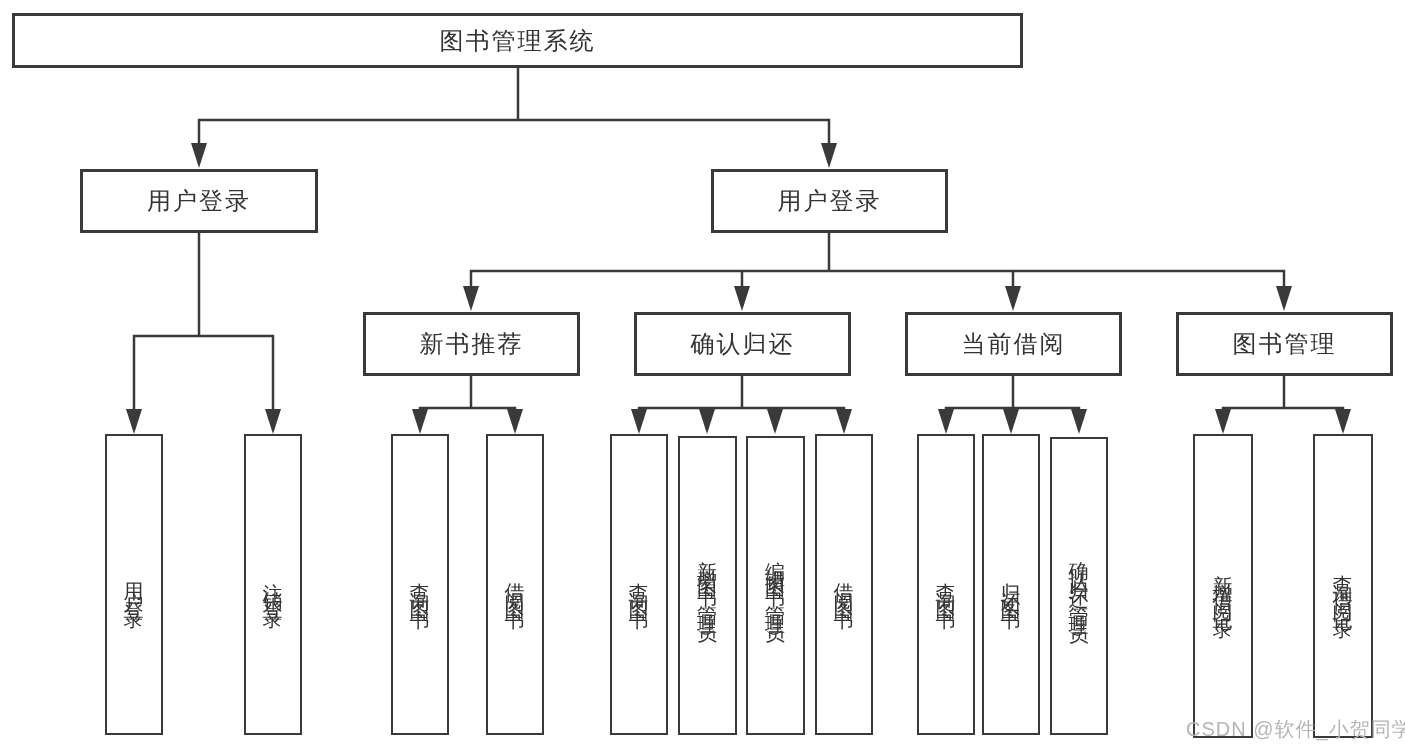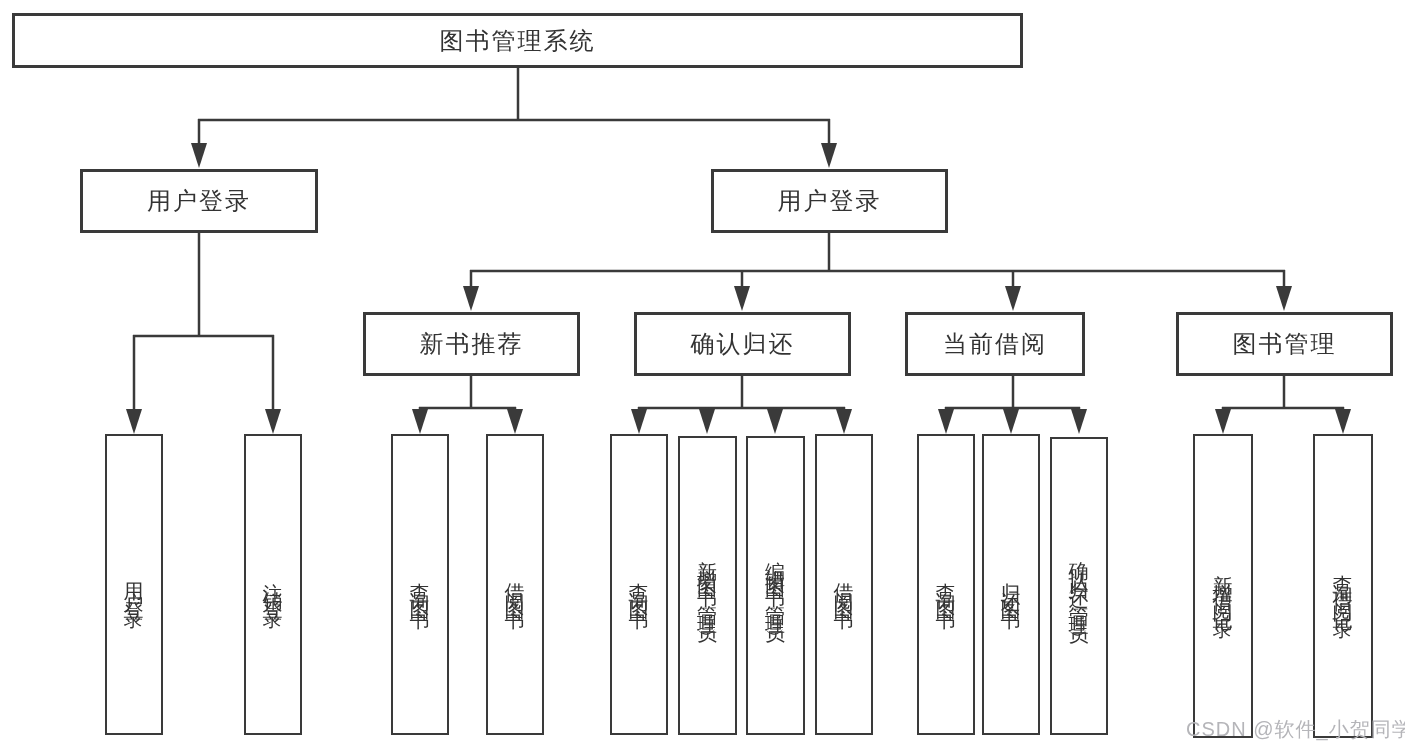--- a/index.html
+++ b/index.html
@@ -143,21 +143,21 @@
   <div class="box h-box" style="left:711px; top:169px; width:237px; height:64px;">
     <span>用户登录</span>
   </div>
 
   <div class="box h-box" style="left:363px; top:312px; width:217px; height:64px;">
     <span>新书推荐</span>
   </div>
   <div class="box h-box" style="left:634px; top:312px; width:217px; height:64px;">
     <span>确认归还</span>
   </div>
-  <div class="box h-box" style="left:905px; top:312px; width:180px; height:64px;">
+  <div class="box h-box" style="left:905px; top:312px; width:217px; height:64px;">
     <span>当前借阅</span>
   </div>
   <div class="box h-box" style="left:1176px; top:312px; width:217px; height:64px;">
     <span>图书管理</span>
   </div>
 
   <div class="box leaf" style="left:105px; top:434px; width:58px; height:301px;">
     <span class="vtext">用户登录</span>
   </div>
   <div class="box leaf" style="left:244px; top:434px; width:58px; height:301px;">

